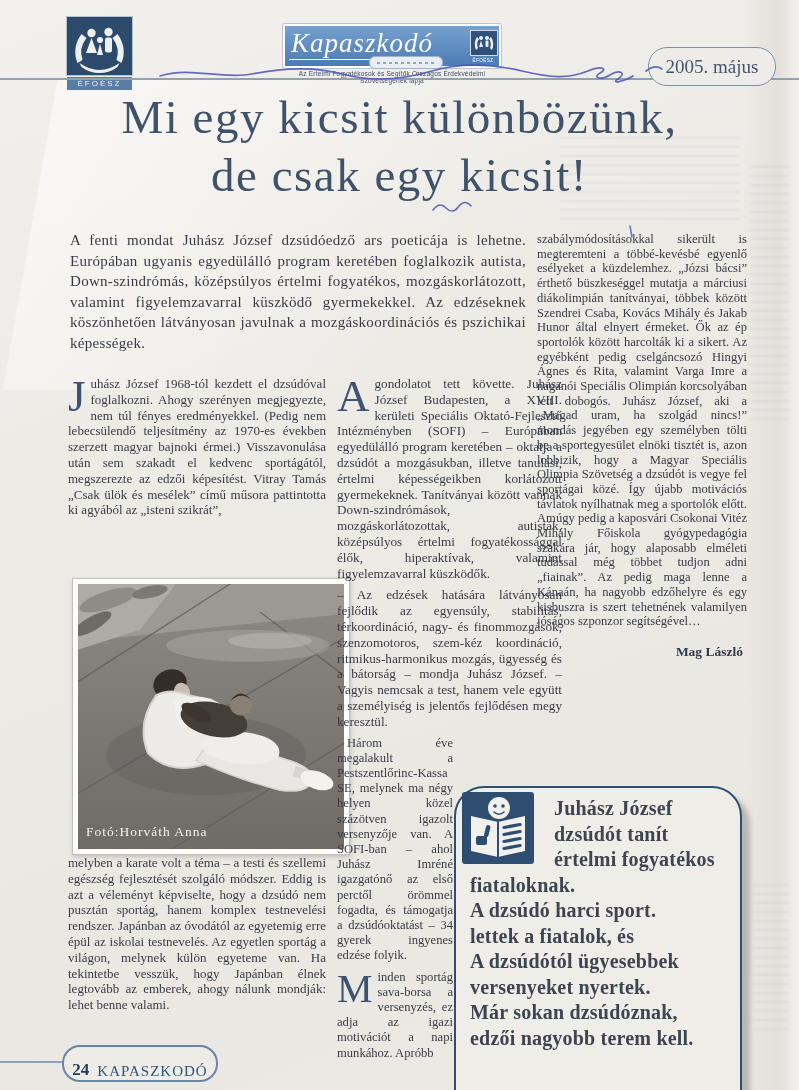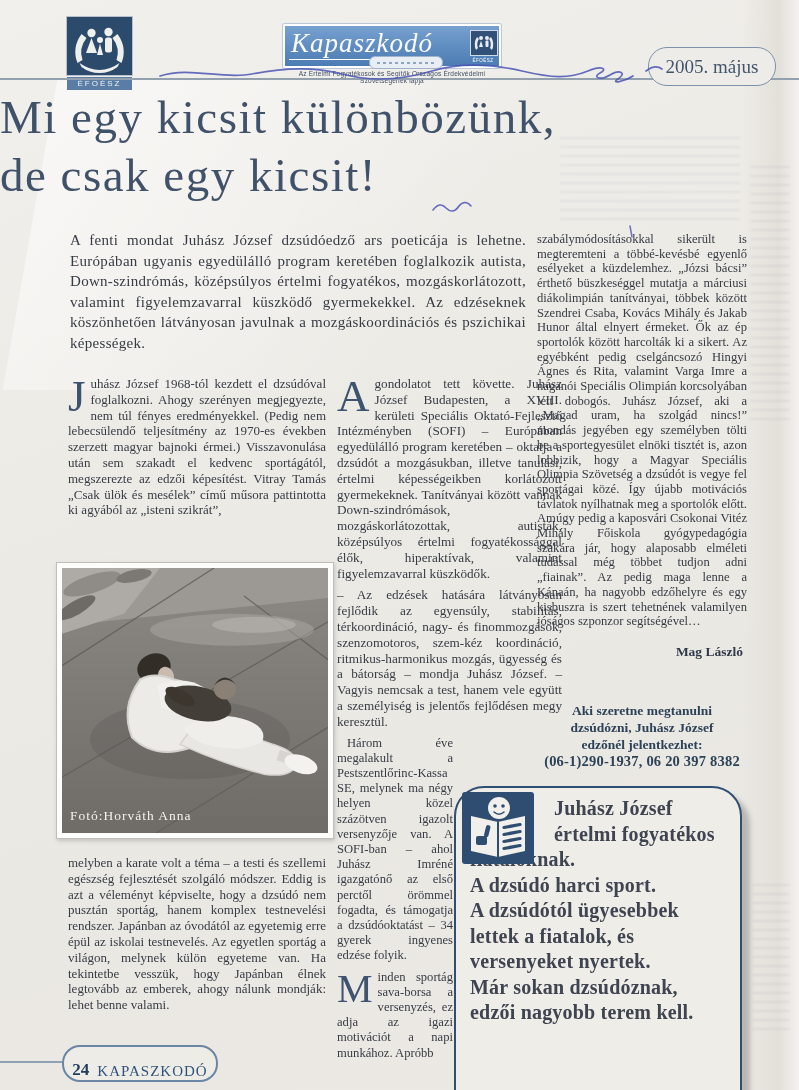--- a/index.html
+++ b/index.html
@@ -41,21 +41,21 @@
     letter-spacing:.5px; text-align:center; line-height:8px; font-family:"Liberation Sans",sans-serif; margin-top:1px; }
   .banner-sub { position:absolute; left:276px; top:70px; width:232px; text-align:center;
     font-size:6.5px; color:#3f4c63; letter-spacing:.2px; font-family:"Liberation Sans",sans-serif; }
   .header-rule { position:absolute; left:0; top:78px; width:799px; height:1.5px; background:#93a0ae; }
   .date-pill { position:absolute; left:648px; top:47px; width:126px; height:37px;
     border:1.5px solid #7c92ab; border-radius:19px; background:#eeece8;
     display:flex; align-items:center; justify-content:center;
     font-size:19px; color:#43556c; }
   .pen { position:absolute; pointer-events:none; }
   
-  .title { position:absolute; left:0; top:88px; width:799px; 
+  .title { position:absolute; left:0; top:88px; width:799px; text-align:center;
     color:#40526a; font-size:47px; line-height:58px; letter-spacing:1.5px; }
   .lead { position:absolute; left:70px; top:230px; width:456px; text-align:center;
     color:#67738a; font-size:15px; line-height:20.5px; letter-spacing:.3px; }
   
   .bodytext { color:#363b44; text-align:justify; }
   .col1 { position:absolute; left:68px; top:376px; width:258px; font-size:13px; line-height:15.8px; }
   .col1b { position:absolute; left:68px; top:855px; width:258px; font-size:13px; line-height:15.8px; }
   .col2 { position:absolute; left:337px; top:376px; width:225px; font-size:13.2px; line-height:15.8px; }
   .col2 p, .col3 p { margin:0 0 6px 0; }
   .narrow { width:116px; font-size:12.6px; line-height:15.2px; }
@@ -152,21 +152,21 @@
   <div class="title">
     <div>Mi egy kicsit különbözünk,</div>
     <div>de csak egy kicsit!</div>
   </div>
   <div class="lead bodytext">A fenti mondat Juhász József dzsúdóedző ars poeticája is lehetne. Európában ugyanis egyedülálló program keretében foglalkozik autista, Down-szindrómás, középsúlyos értelmi fogyatékos, mozgáskorlátozott, valamint figyelemzavarral küszködő gyermekekkel. Az edzéseknek köszönhetően látványosan javulnak a mozgáskoordinációs és pszichikai képességek.</div>
 
   <div class="col1 bodytext">
     <span class="dropcap">J</span><span>uhász József 1968-tól kezdett el dzsúdóval foglalkozni. Ahogy szerényen megjegyezte, nem túl fényes eredményekkel. (Pedig nem lebecsülendő teljesítmény az 1970-es években szerzett magyar bajnoki érmei.) Visszavonulása után sem szakadt el kedvenc sportágától, megszerezte az edzői képesítést. Vitray Tamás „Csak ülök és mesélek” című műsora pattintotta ki agyából az „isteni szikrát”,</span>
   </div>
 
-  <figure class="photo" style="margin:0;">
+  <figure class="photo" style="margin:16px;">
     <svg viewBox="0 0 266 266" preserveAspectRatio="none">
       <defs>
         <linearGradient id="matg" x1="0" y1="0" x2="0" y2="1">
           <stop offset="0" stop-color="#8d8a86"></stop>
           <stop offset="0.5" stop-color="#7d7a76"></stop>
           <stop offset="1" stop-color="#6f6c68"></stop>
         </linearGradient>
       </defs>
       <rect width="266" height="266" fill="url(#matg)"></rect>
       <polygon points="0,0 266,0 266,30 0,58" fill="#9c9994"></polygon>
@@ -208,26 +208,20 @@
     <p>– Az edzések hatására látványosan fejlődik az egyensúly, stabilitás, térkoordináció, nagy- és finommozgások, szenzomotoros, szem-kéz koordináció, ritmikus-harmonikus mozgás, ügyesség és a bátorság – mondja Juhász József. – Vagyis nemcsak a test, hanem vele együtt a személyiség is jelentős fejlődésen megy keresztül.</p>
     <p class="narrow indent">Három éve megalakult a Pestszentlőrinc-Kassa SE, melynek ma négy helyen közel százötven igazolt versenyzője van. A SOFI-ban – ahol Juhász Imréné igazgatónő az első perctől örömmel fogadta, és támogatja a dzsúdóoktatást – 34 gyerek ingyenes edzése folyik.</p>
     <p class="narrow"><span class="dropcap m">M</span><span>inden sportág sava-borsa a versenyzés, ez adja az igazi motivációt a napi munkához. Apróbb</span></p>
   </div>
 
   <div class="col3 bodytext">
     <p>szabálymódosításokkal sikerült is megteremteni a többé-kevésbé egyenlő esélyeket a küzdelemhez. „Józsi bácsi” érthető büszkeséggel mutatja a márciusi diákolimpián tanítványai, többek között Szendrei Csaba, Kovács Mihály és Jakab Hunor által elnyert érmeket. Ők az ép sportolók között harcolták ki a sikert. Az egyébként pedig cselgáncsozó Hingyi Ágnes és Rita, valamint Varga Imre a naganói Speciális Olimpián korcsolyában lett dobogós. Juhász József, aki a „Magad uram, ha szolgád nincs!” mondás jegyében egy személyben tölti be a sportegyesület elnöki tisztét is, azon lobbizik, hogy a Magyar Speciális Olimpia Szövetség a dzsúdót is vegye fel sportágai közé. Így újabb motivációs távlatok nyílhatnak meg a sportolók előtt. Amúgy pedig a kaposvári Csokonai Vitéz Mihály Főiskola gyógypedagógia szakára jár, hogy alaposabb elméleti tudással még többet tudjon adni „fiainak”. Az pedig maga lenne a Kánaán, ha nagyobb edzőhelyre és egy kisbuszra is szert tehetnének valamilyen jóságos szponzor segítségével…</p>
     <div class="author">Mag  László</div>
   </div>
 
-  <div class="contact">
-    <div>Aki szeretne megtanulni</div>
-    <div>dzsúdózni, Juhász József</div>
-    <div>edzőnél  jelentkezhet:</div>
-    <div class="big">(06-1)290-1937, 06 20 397 8382</div>
-  </div>
 
   <div class="easybox">
     <div class="easyicon">
       <svg viewBox="0 0 72 72" width="72" height="72">
         <rect width="72" height="72" rx="3" fill="#2e4d70"></rect>
         <circle cx="37" cy="16" r="11" fill="#f2f0ec"></circle>
         <circle cx="33" cy="14" r="1.8" fill="#2e4d70"></circle>
         <circle cx="41" cy="14" r="1.8" fill="#2e4d70"></circle>
         <path d="M32,20 Q37,24.5 42,20" stroke="#2e4d70" stroke-width="1.6" fill="none" stroke-linecap="round"></path>
         <path d="M36,30 L9,24 L9,59 L36,65 Z" fill="#f2f0ec"></path>
@@ -237,25 +231,26 @@
           <line x1="42" y1="35.5" x2="58" y2="32.5"></line>
           <line x1="42" y1="42.5" x2="58" y2="39.5"></line>
           <line x1="42" y1="49.5" x2="58" y2="46.5"></line>
           <line x1="42" y1="56.5" x2="58" y2="53.5"></line>
         </g>
         <rect x="14" y="44" width="11" height="9" rx="2" fill="#2e4d70"></rect>
         <rect x="23" y="33" width="4.5" height="12" rx="2" fill="#2e4d70" transform="rotate(14 25 39)"></rect>
       </svg>
     </div>
     <div class="easyline ind">Juhász József</div>
+    <div class="easyline ind">dzsúdót tanít</div>
     <div class="easyline ind">értelmi fogyatékos</div>
     <div class="easyline">fiataloknak.</div>
     <div class="easyline">A dzsúdó harci sport.</div>
+    <div class="easyline">lettek a fiatalok, és</div>
     <div class="easyline">A dzsúdótól ügyesebbek</div>
-    <div class="easyline">lettek a fiatalok, és</div>
     <div class="easyline">versenyeket nyertek.</div>
     <div class="easyline">Már sokan dzsúdóznak,</div>
     <div class="easyline">edzői nagyobb terem kell.</div>
   </div>
 
   <div class="footer-line"></div>
   <div class="footer-pill">
     <span class="footer-num">24</span>
     <span class="footer-name">KAPASZKODÓ</span>
   </div>

